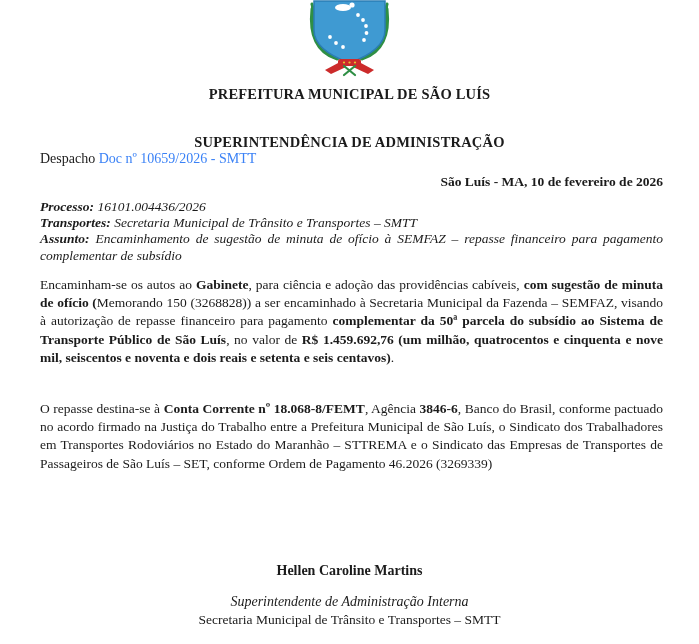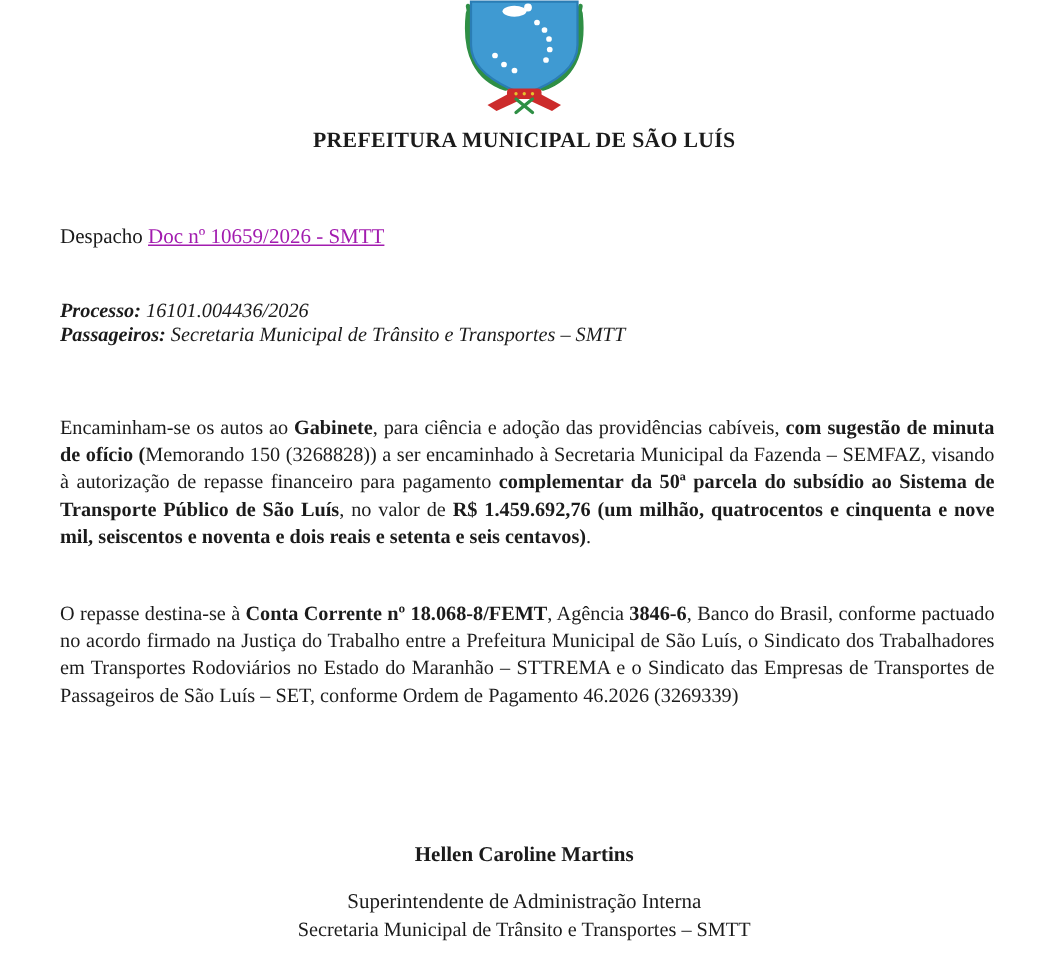--- a/index.html
+++ b/index.html
@@ -16,40 +16,40 @@
   .hdr {
     position:absolute; left:0; width:699px; text-align:center;
     font-weight:bold; font-size:14.5px; letter-spacing:.2px; white-space:nowrap;
   }
   .hdr1 { top:86px; }
   .hdr2 { top:110px; }
   .hdr3 { top:134px; }
 
   .despacho-row { position:absolute; left:40px; top:151px; font-size:14px; }
   .despacho-row b { font-weight:normal; }
-  .doc-link { color:#a21caf; text-decoration:underline; cursor:pointer; }
+  .doc-link { color:#3b82f6; cursor:pointer; }
 
   .dateline { position:absolute; right:36px; top:174px; font-size:13.5px; font-weight:bold; }
 
   .meta { position:absolute; left:40px; right:36px; top:199px; font-size:13.5px; line-height:16.2px; }
   .meta .row { text-align:justify;font-style:italic; }
   .meta b { font-weight:bold; }
 
   .para {
     position:absolute; left:40px; right:36px;
     font-size:13.5px; line-height:18.2px; text-align:justify;
   }
   .para b { font-weight:bold; }
   .p1 { top:276px; }
   .p2 { top:400px; }
   .p3 { top:508px; }
 
   .sig { position:absolute; left:0; width:699px; text-align:center; font-size:13.5px; }
   .sig-name { top:563px; font-weight:bold; font-size:14px; }
-  .sig-role { top:594px; font-size:14px; }
+  .sig-role { top:594px; font-style:italic; font-size:14px; }
   .sig-org  { top:612px; }
 </style>
 </head>
 <body>
 
 <div class="page">
 
   <svg class="crest" viewBox="0 0 107 78" aria-hidden="true">
 
     <g fill="none" stroke-linecap="round">
@@ -87,35 +87,41 @@
         <circle cx="59" cy="62.5" r="1.1"></circle>
       </g>
       <g fill="none" stroke-width="2.2" stroke-linecap="round" stroke="#2f8f45">
         <path d="M48,66 L59,75"></path>
         <path d="M59,66 L48,75"></path>
       </g>
     </g>
   </svg>
 
   <div class="hdr hdr1">PREFEITURA MUNICIPAL DE SÃO LUÍS</div>
+  <div class="hdr hdr3">SUPERINTENDÊNCIA DE ADMINISTRAÇÃO</div>
 
   <div class="despacho-row">
     <b>Despacho</b>
     <a class="doc-link">Doc nº 10659/2026 - SMTT</a>
   </div>
 
+  <div class="dateline">São Luís - MA, 10 de fevereiro de 2026</div>
 
   <div class="meta">
     <div class="row">
       <b>Processo:</b>
       <span>16101.004436/2026</span>
     </div>
     <div class="row">
-      <b>Passageiros:</b>
+      <b>Transportes:</b>
       <span>Secretaria Municipal de Trânsito e Transportes – SMTT</span>
+    </div>
+    <div class="row">
+      <b>Assunto:</b>
+      <span>Encaminhamento de sugestão de minuta de ofício à SEMFAZ – repasse financeiro para pagamento complementar de subsídio</span>
     </div>
   </div>
 
   <div class="para p1"><span>Encaminham-se os autos ao </span><b>Gabinete</b><span>, para ciência e adoção das providências cabíveis, </span><b>com sugestão de minuta de ofício (</b><span>Memorando 150 (3268828)) a ser encaminhado à Secretaria Municipal da Fazenda – SEMFAZ, visando à autorização de repasse financeiro para pagamento </span><b>complementar da 50ª parcela do subsídio ao Sistema de Transporte Público de São Luís</b><span>, no valor de </span><b>R$ 1.459.692,76 (um milhão, quatrocentos e cinquenta e nove mil, seiscentos e noventa e dois reais e setenta e seis centavos)</b><span>.</span></div>
   <div class="para p2"><span>O repasse destina-se à </span><b>Conta Corrente nº 18.068-8/FEMT</b><span>, Agência </span><b>3846-6</b><span>, Banco do Brasil, conforme pactuado no acordo firmado na Justiça do Trabalho entre a Prefeitura Municipal de São Luís, o Sindicato dos Trabalhadores em Transportes Rodoviários no Estado do Maranhão – STTREMA e o Sindicato das Empresas de Transportes de Passageiros de São Luís – SET,  conforme Ordem de Pagamento 46.2026 (3269339)</span></div>
 
   <div class="sig sig-name">Hellen Caroline Martins</div>
   <div class="sig sig-role">Superintendente de Administração Interna</div>
   <div class="sig sig-org">Secretaria Municipal de Trânsito e Transportes – SMTT</div>
 

